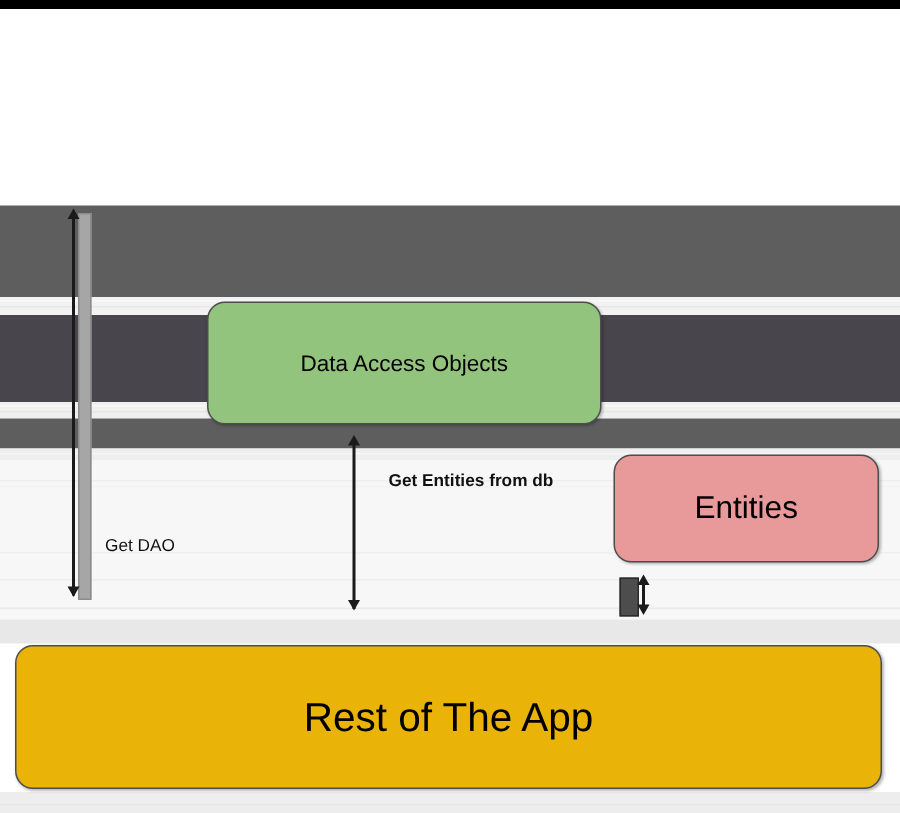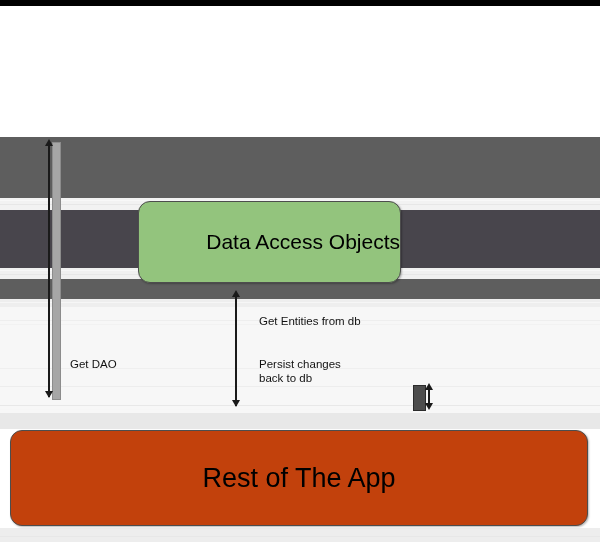--- a/index.html
+++ b/index.html
@@ -59,22 +59,21 @@
   }
 
   #node-room-database {
     left: 10px;  top: 12px;  width: 580px; height: 94px;
     background: #cfdff2;
     font-size: 27px;
   }
   #node-dao {
     left: 138px; top: 201px; width: 263px; height: 82px;
     background: #93c47d;
-    font-size: 21px;
-    justify-content: flex-end;
+    font-size: 15px;
   }
   #node-entities {
     left: 409px; top: 303px; width: 177px; height: 72px;
     background: #e8999a;
     font-size: 21px;
   }
   #node-rest-of-app {
     left: 10px;  top: 430px; width: 578px; height: 96px;
     background: #cccccc;
     font-size: 27px;
@@ -126,21 +125,21 @@
   
   .edge-label {
     position: absolute;
     color: #111111;
     font-size: 11.5px;
     line-height: 14px;
     white-space: pre-line;
     text-shadow: 0 0 1px rgba(255,255,255,0.8);
   }
   #label-get-dao        { left: 70px;  top: 357px; }
-  #label-get-entities   { left: 259px; top: 314px; }
+  #label-get-entities   { left: 259px; top: 314px; font-weight: bold; }
   #label-persist        { left: 259px; top: 357px; }
   #label-get-set-fields { left: 442px; top: 396px; }
 </style>
 </head>
 <body>
 
 <div id="canvas" style="background: rgb(255, 255, 255);">
 
   <div class="band band-thin-top" style="top: 0px; height: 6px; background: rgb(0, 0, 0);"></div>
   <div class="band band-gray-1" style="top: 137px; height: 61px; background: rgb(94, 94, 94);"></div>
@@ -179,26 +178,27 @@
 
   <div id="arrow-fields-line" class="arrow-line"></div>
   <div id="arrow-fields-head-up" class="arrow-head up"></div>
   <div id="arrow-fields-head-down" class="arrow-head down"></div>
 
 
   <div id="node-dao" class="node" style="background: rgb(147, 196, 125); border-color: rgb(77, 77, 77);">
     <span>Data Access Objects</span>
   </div>
 
-
-  <div id="node-rest-of-app" class="node" style="background: #c2410c; border-color: rgb(77, 77, 77);">
+  <div id="node-entities" class="node" style="background: rgb(232, 153, 154); border-color: rgb(77, 77, 77);">
+    <span>Entities</span>
+  </div>
+
+  <div id="node-rest-of-app" class="node" style="background: #eab308; border-color: rgb(77, 77, 77);">
     <span>Rest of The App</span>
   </div>
 
   <div id="label-get-dao" class="edge-label">Get DAO</div>
 
   <div id="label-get-entities" class="edge-label">Get Entities from db</div>
 
-  <div id="label-persist" class="edge-label">Persist changes
-back to db</div>
 
 
 </div>
 
 </body></html>

